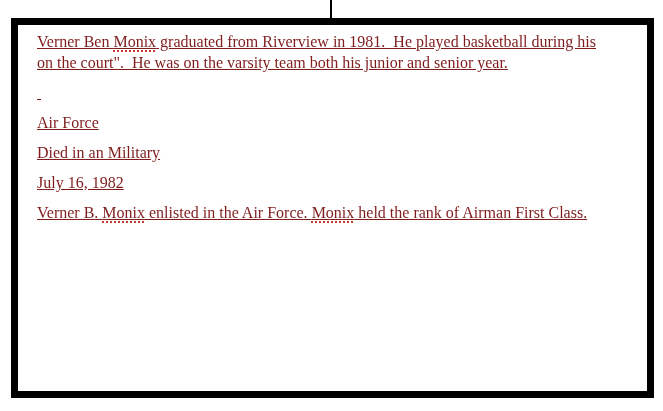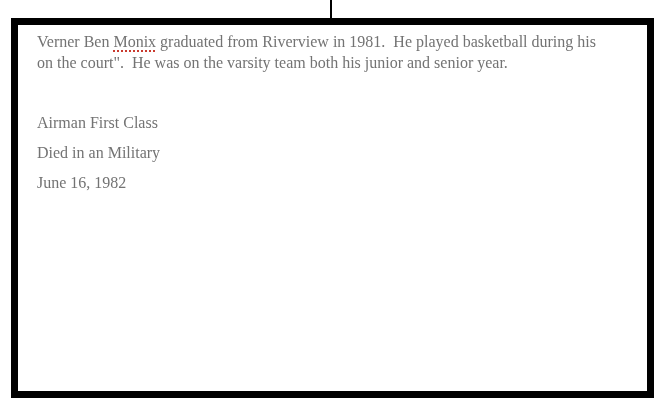--- a/index.html
+++ b/index.html
@@ -57,32 +57,35 @@
     text-decoration-thickness: 2px;
     text-underline-offset: 3px;
   }
 </style>
 </head>
 <body style="background: rgb(255, 255, 255);">
 
 <div class="page">
   <div class="top-divider" style="background: rgb(0, 0, 0);"></div>
   <div class="doc-box" style="border-color: rgb(0, 0, 0);">
-    <div class="doc-content" style="color: #737373;">
+    <div class="doc-content" style="color: #7f1d1d; text-decoration: underline;">
         <div class="block">
           <div class="line"><span>Verner Ben </span><span class="misspelled" style="text-decoration-color: rgb(201, 58, 46);">Monix</span><span> graduated from Riverview in 1981.  He played basketball during his</span></div>
           <div class="line"><span>on the court".  He was on the varsity team both his junior and senior year.</span></div>
         </div>
         <div class="block">
           <div class="line">&nbsp;</div>
         </div>
         <div class="block">
-          <div class="line"><span>Airman First Class</span></div>
+          <div class="line"><span>Air Force</span></div>
         </div>
         <div class="block">
           <div class="line"><span>Died in an Military</span></div>
         </div>
         <div class="block">
-          <div class="line"><span>June 16, 1982</span></div>
+          <div class="line"><span>July 16, 1982</span></div>
+        </div>
+        <div class="block">
+          <div class="line"><span>Verner B. </span><span class="misspelled" style="text-decoration-color: rgb(201, 58, 46);">Monix</span><span> enlisted in the Air Force. </span><span class="misspelled" style="text-decoration-color: rgb(201, 58, 46);">Monix</span><span> held the rank of Airman First Class.</span></div>
         </div>
       </div>
   </div>
 </div>
 
 </body></html>

